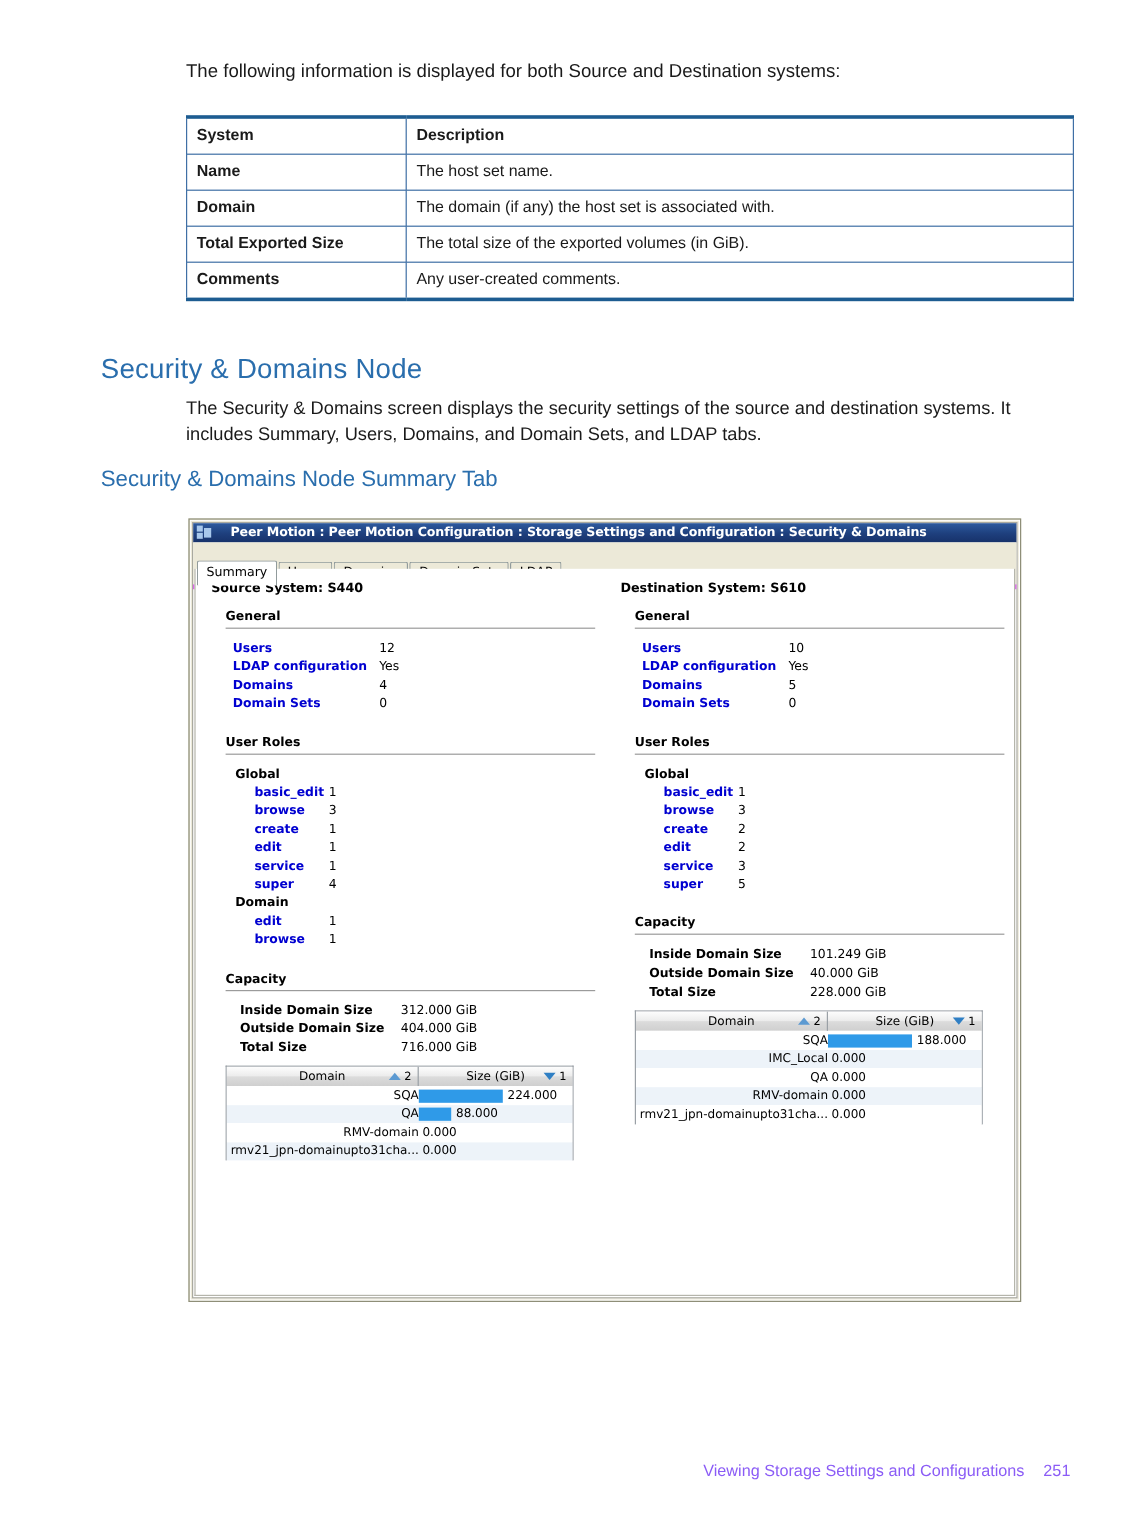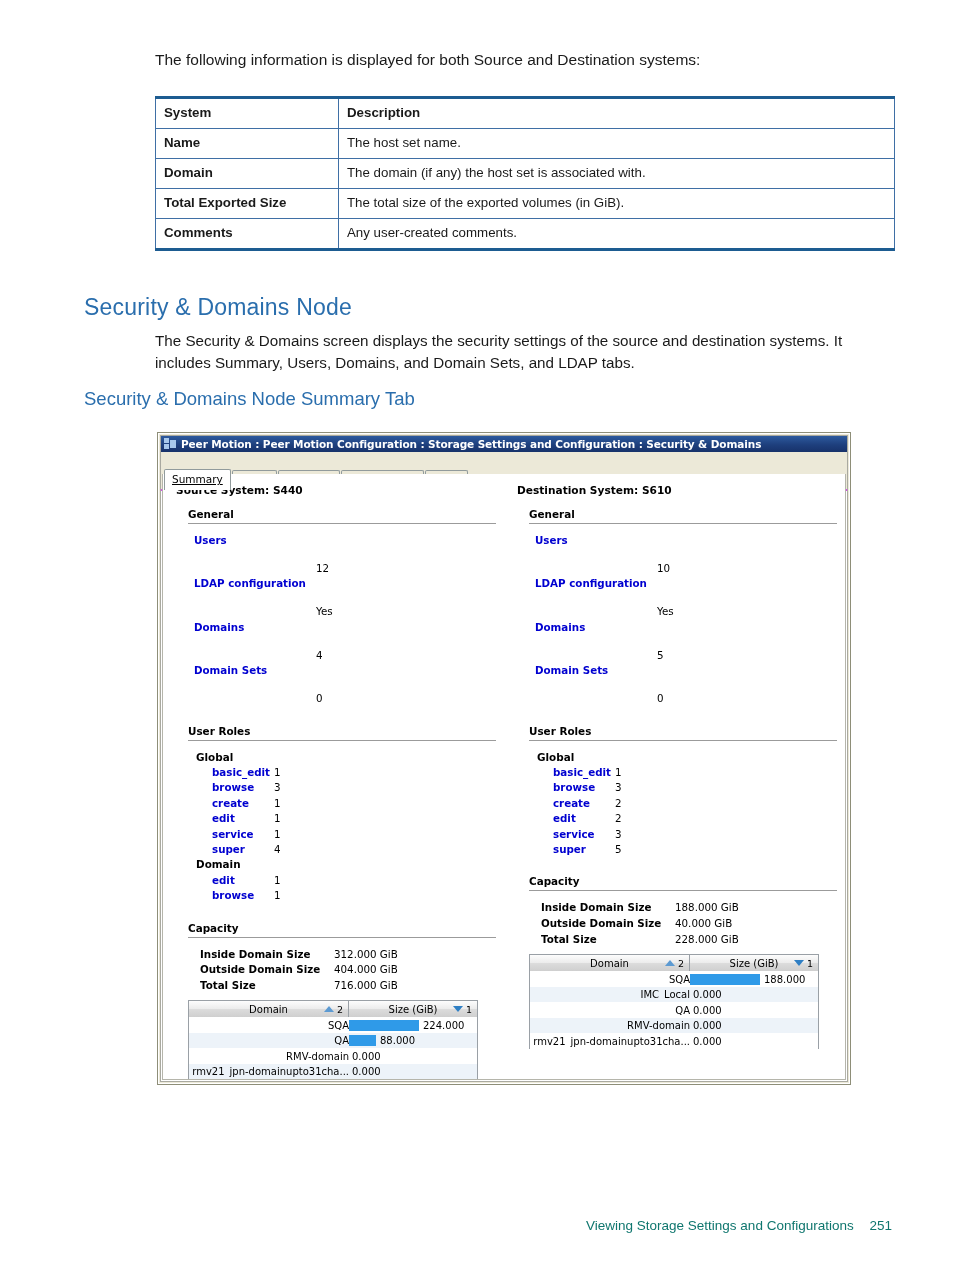--- a/index.html
+++ b/index.html
@@ -110,20 +110,21 @@
     background: #ffffff;
     box-sizing: border-box;
   }
   .titlebar {
     height: 16px;
     background: linear-gradient(to bottom, #2d5a9e 0%, #1e3f7d 55%, #17326a 100%);
     display: flex;
     align-items: center;
     padding-left: 3px;
     box-sizing: border-box;
+    gap: 11px;
   }
   .title-icon {
     width: 13px;
     height: 12px;
     margin-right: 4px;
     position: relative;
     flex: none;
   }
   .title-icon .blk {
     position: absolute;
@@ -135,26 +136,25 @@
     font-weight: bold;
     font-family: "DejaVu Sans", sans-serif;
     white-space: nowrap;
     letter-spacing: -0.1px;
   }
 
   
   .tabstrip {
     height: 39px;
     background: #ece9d8;
-    border-bottom: 2px solid #d946ef;
+    border-bottom: 4px solid #d946ef;
     display: flex;
     align-items: flex-end;
     padding-left: 3px;
     box-sizing: border-box;
-    text-decoration: underline;
   }
   .tab {
     font-size: 10.5px;
     font-family: "DejaVu Sans", sans-serif;
     padding: 2px 7px 3px 7px;
     background: #ece9d8;
     border: 1px solid #919b9c;
     border-bottom: none;
     margin-right: 1px;
     line-height: 13px;
@@ -224,21 +224,20 @@
     line-height: 15.4px;
   }
   .kv .k {
     width: 122px;
     color: #0000d0;
     font-weight: bold;
     flex: none;
   }
   .kv .v {
     color: #000;
-    margin-top: 28px;
   }
   .grp-label {
     font-size: 10.4px;
     font-weight: bold;
     font-family: "DejaVu Sans", sans-serif;
     line-height: 15.4px;
     margin-left: 2px;
   }
   .role {
     display: flex;
@@ -346,21 +345,21 @@
     white-space: nowrap;
   }
   .sizeval.nobar { padding-left: 3px; }
 
   
   .footer {
     position: absolute;
     right: 62px;
     bottom: 38px;
     font-size: 13.5px;
-    color: #0f766e;
+    color: #8b5cf6;
     white-space: nowrap;
   }
   .footer .pg { margin-left: 12px; }
 </style>
 </head>
 <body>
 
 <div class="page">
 
   <div class="intro-para">The following information is displayed for both Source and Destination systems:</div>
@@ -605,21 +604,21 @@
                   </div>
                 </div>
             </div>
 
             <div class="section" style="margin-top:18px;">
               <div class="sec-head">Capacity</div>
               <div class="sec-rule"></div>
               <div class="kv-list" id="dst-cap">
                   <div class="cap-row">
                     <span class="k">Inside Domain Size</span>
-                    <span class="v">188.000 GiB</span>
+                    <span class="v">101.249 GiB</span>
                   </div>
                   <div class="cap-row">
                     <span class="k">Outside Domain Size</span>
                     <span class="v">40.000 GiB</span>
                   </div>
                   <div class="cap-row">
                     <span class="k">Total Size</span>
                     <span class="v">228.000 GiB</span>
                   </div>
                 </div>

